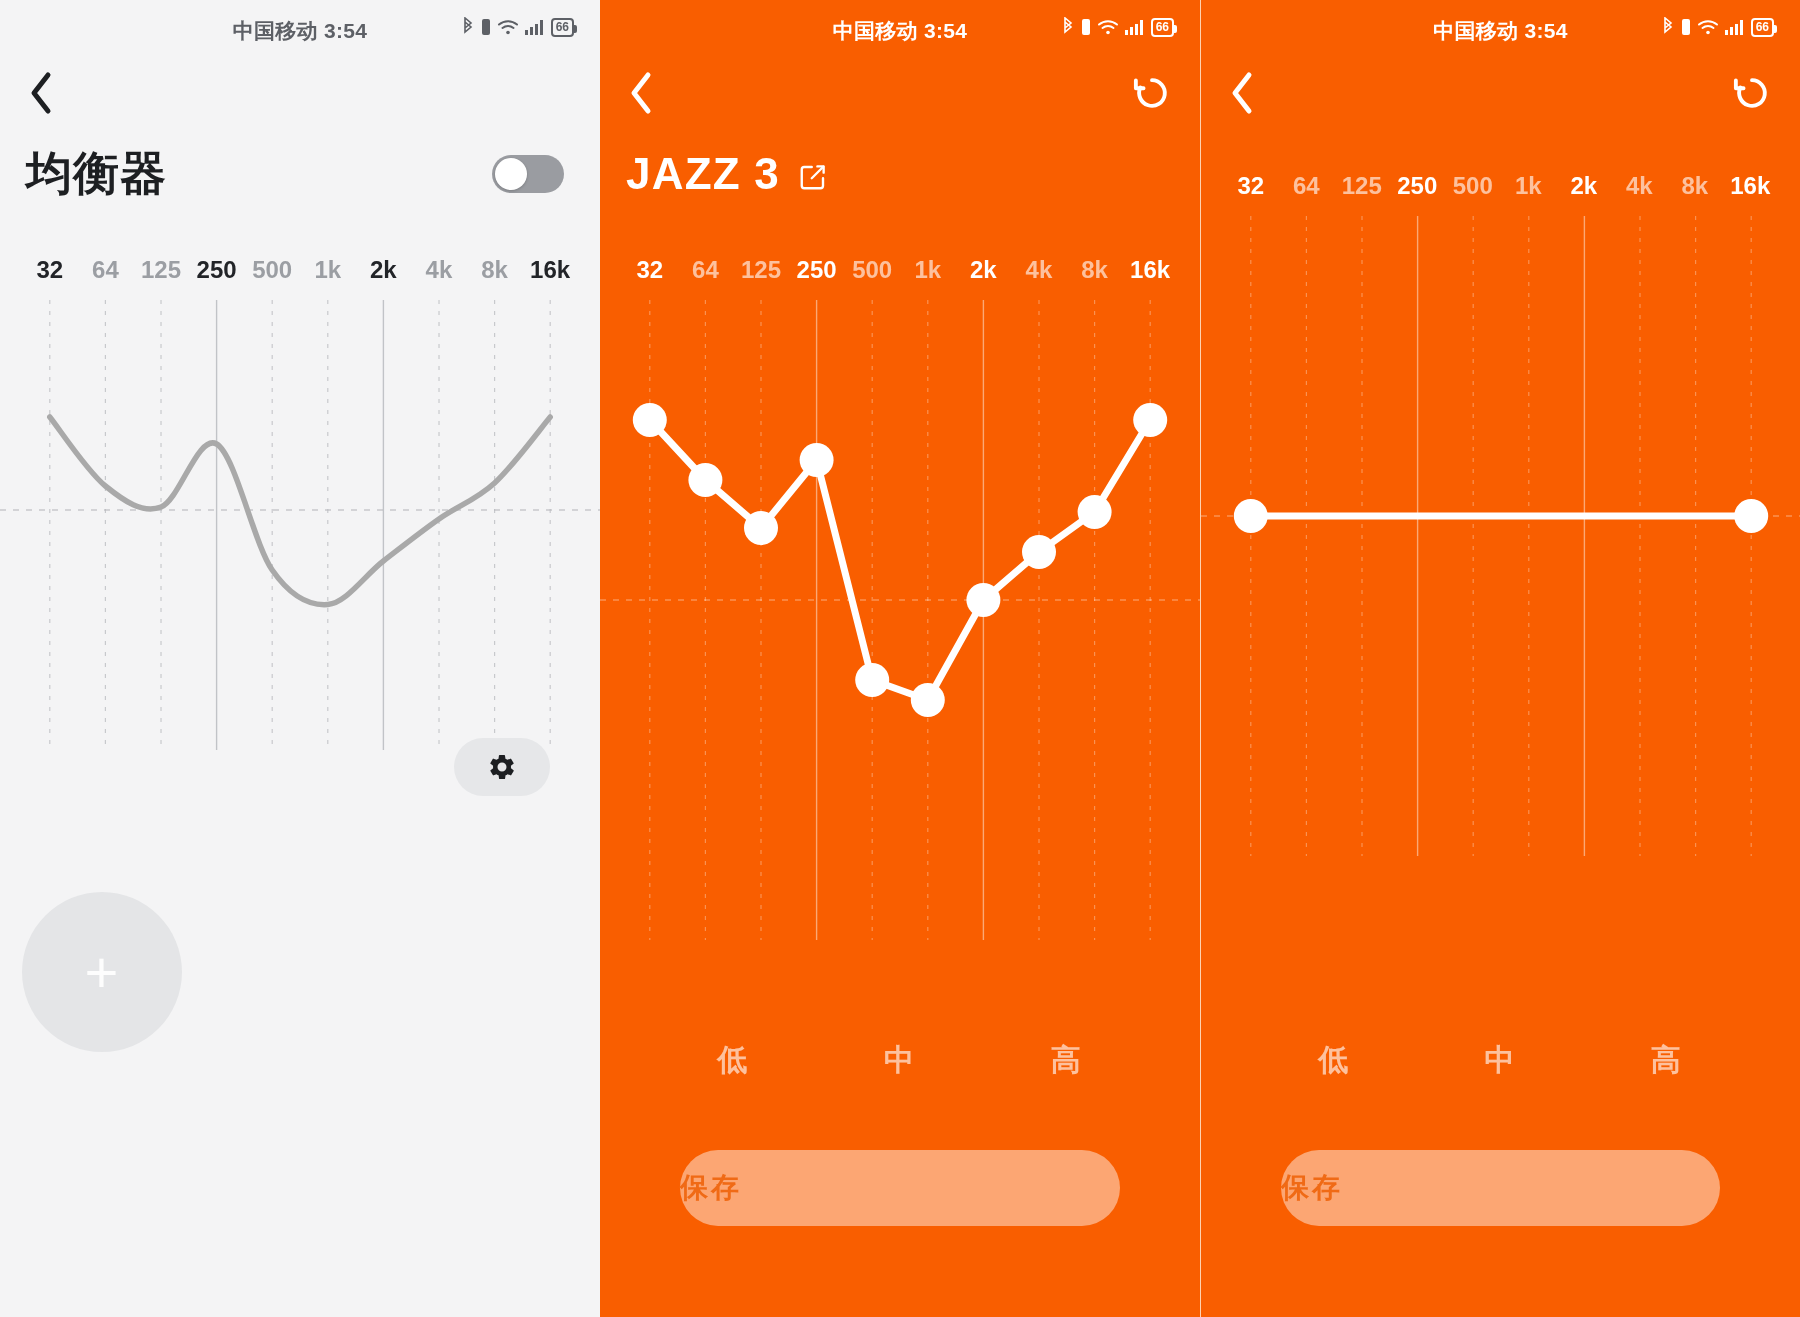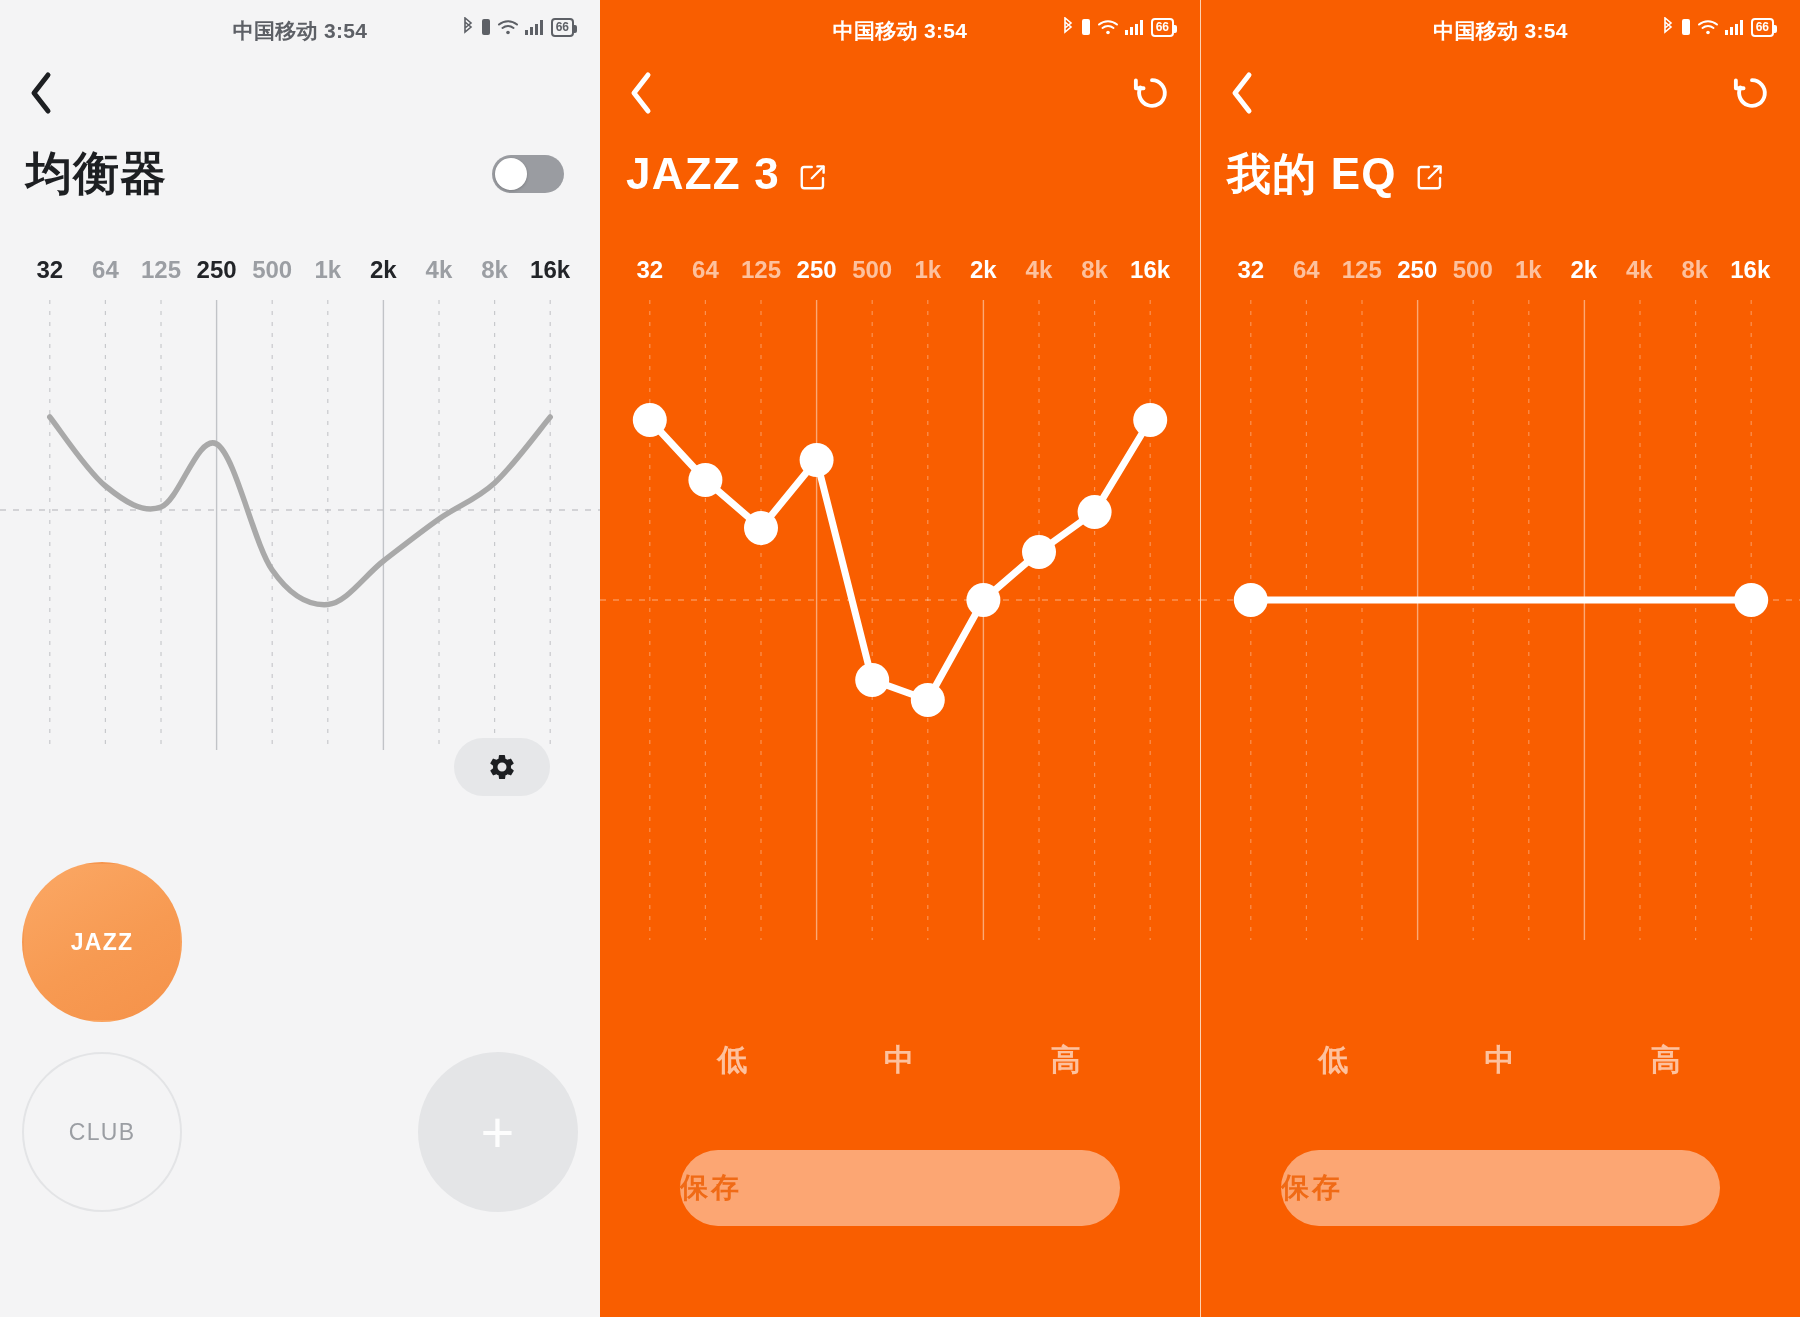--- a/index.html
+++ b/index.html
@@ -237,28 +237,22 @@
     <div class="gearpill">
       <span class="ico">
         <svg width="30" height="30" viewBox="0 0 24 24">
           <path fill="#1d1f22" d="M19.14 12.94a7.07 7.07 0 0 0 .05-.94 7.07 7.07 0 0 0-.06-.94l2.03-1.58a.5.5 0 0 0 .12-.62l-1.92-3.32a.5.5 0 0 0-.6-.22l-2.39.96a7.3 7.3 0 0 0-1.62-.94l-.36-2.54a.5.5 0 0 0-.5-.42h-3.84a.5.5 0 0 0-.5.42l-.36 2.54c-.59.24-1.13.56-1.62.94l-2.39-.96a.5.5 0 0 0-.6.22L2.74 8.86a.5.5 0 0 0 .12.62l2.03 1.58a7.6 7.6 0 0 0 0 1.88l-2.03 1.58a.5.5 0 0 0-.12.62l1.92 3.32c.12.22.39.3.6.22l2.39-.96c.5.38 1.03.7 1.62.94l.36 2.54c.04.24.25.42.5.42h3.84c.25 0 .46-.18.5-.42l.36-2.54c.59-.24 1.13-.56 1.62-.94l2.39.96c.22.08.48 0 .6-.22l1.92-3.32a.5.5 0 0 0-.12-.62l-2.03-1.58ZM12 15.6A3.6 3.6 0 1 1 12 8.4a3.6 3.6 0 0 1 0 7.2Z"></path>
         </svg>
       </span>
     </div>
 
     <div class="presets">
       <div class="preset-row">
-        <div class="preset active">
-            <span>JAZZ</span>
-          </div>
       </div>
       <div class="preset-row">
-        <div class="preset">
-            <span>CLUB</span>
-          </div>
         <div class="preset addbtn">
             <span class="plus">+</span>
           </div>
       </div>
     </div>
   </div>
 
   <div class="panel panel-orange">
 
     <div class="statusbar">
@@ -414,30 +408,20 @@
           </svg>
       </span>
       <span class="resetbtn">
         <svg width="44" height="44" viewBox="0 0 24 24">
           <path d="M12 5a7 7 0 1 1-6.3 3.95" fill="none" stroke="#ffffff" stroke-width="2.1" stroke-linecap="round"></path>
           <path d="M3.2 5.2v4.2h4.2" fill="none" stroke="#ffffff" stroke-width="2.1" stroke-linecap="round" stroke-linejoin="round"></path>
         </svg>
       </span>
     </div>
 
-    <div class="titlerow" style="height:84px;">
-      <div class="title-orange">我的 EQ</div>
-      <span class="edit-icon">
-        <svg width="30" height="30" viewBox="0 0 24 24">
-          <path d="M20 13v6a2 2 0 0 1-2 2H5a2 2 0 0 1-2-2V6a2 2 0 0 1 2-2h6" fill="none" stroke="#ffffff" stroke-width="1.9" stroke-linecap="round"></path>
-          <path d="M15.5 3.5h5v5" fill="none" stroke="#ffffff" stroke-width="1.9" stroke-linecap="round" stroke-linejoin="round"></path>
-          <path d="M20.2 3.8L11 13" fill="none" stroke="#ffffff" stroke-width="1.9" stroke-linecap="round"></path>
-        </svg>
-      </span>
-    </div>
 
     <div class="freqrow">
       <span class="f strong">32</span>
       <span class="f">64</span>
       <span class="f">125</span>
       <span class="f strong">250</span>
       <span class="f">500</span>
       <span class="f">1k</span>
       <span class="f strong">2k</span>
       <span class="f">4k</span>

